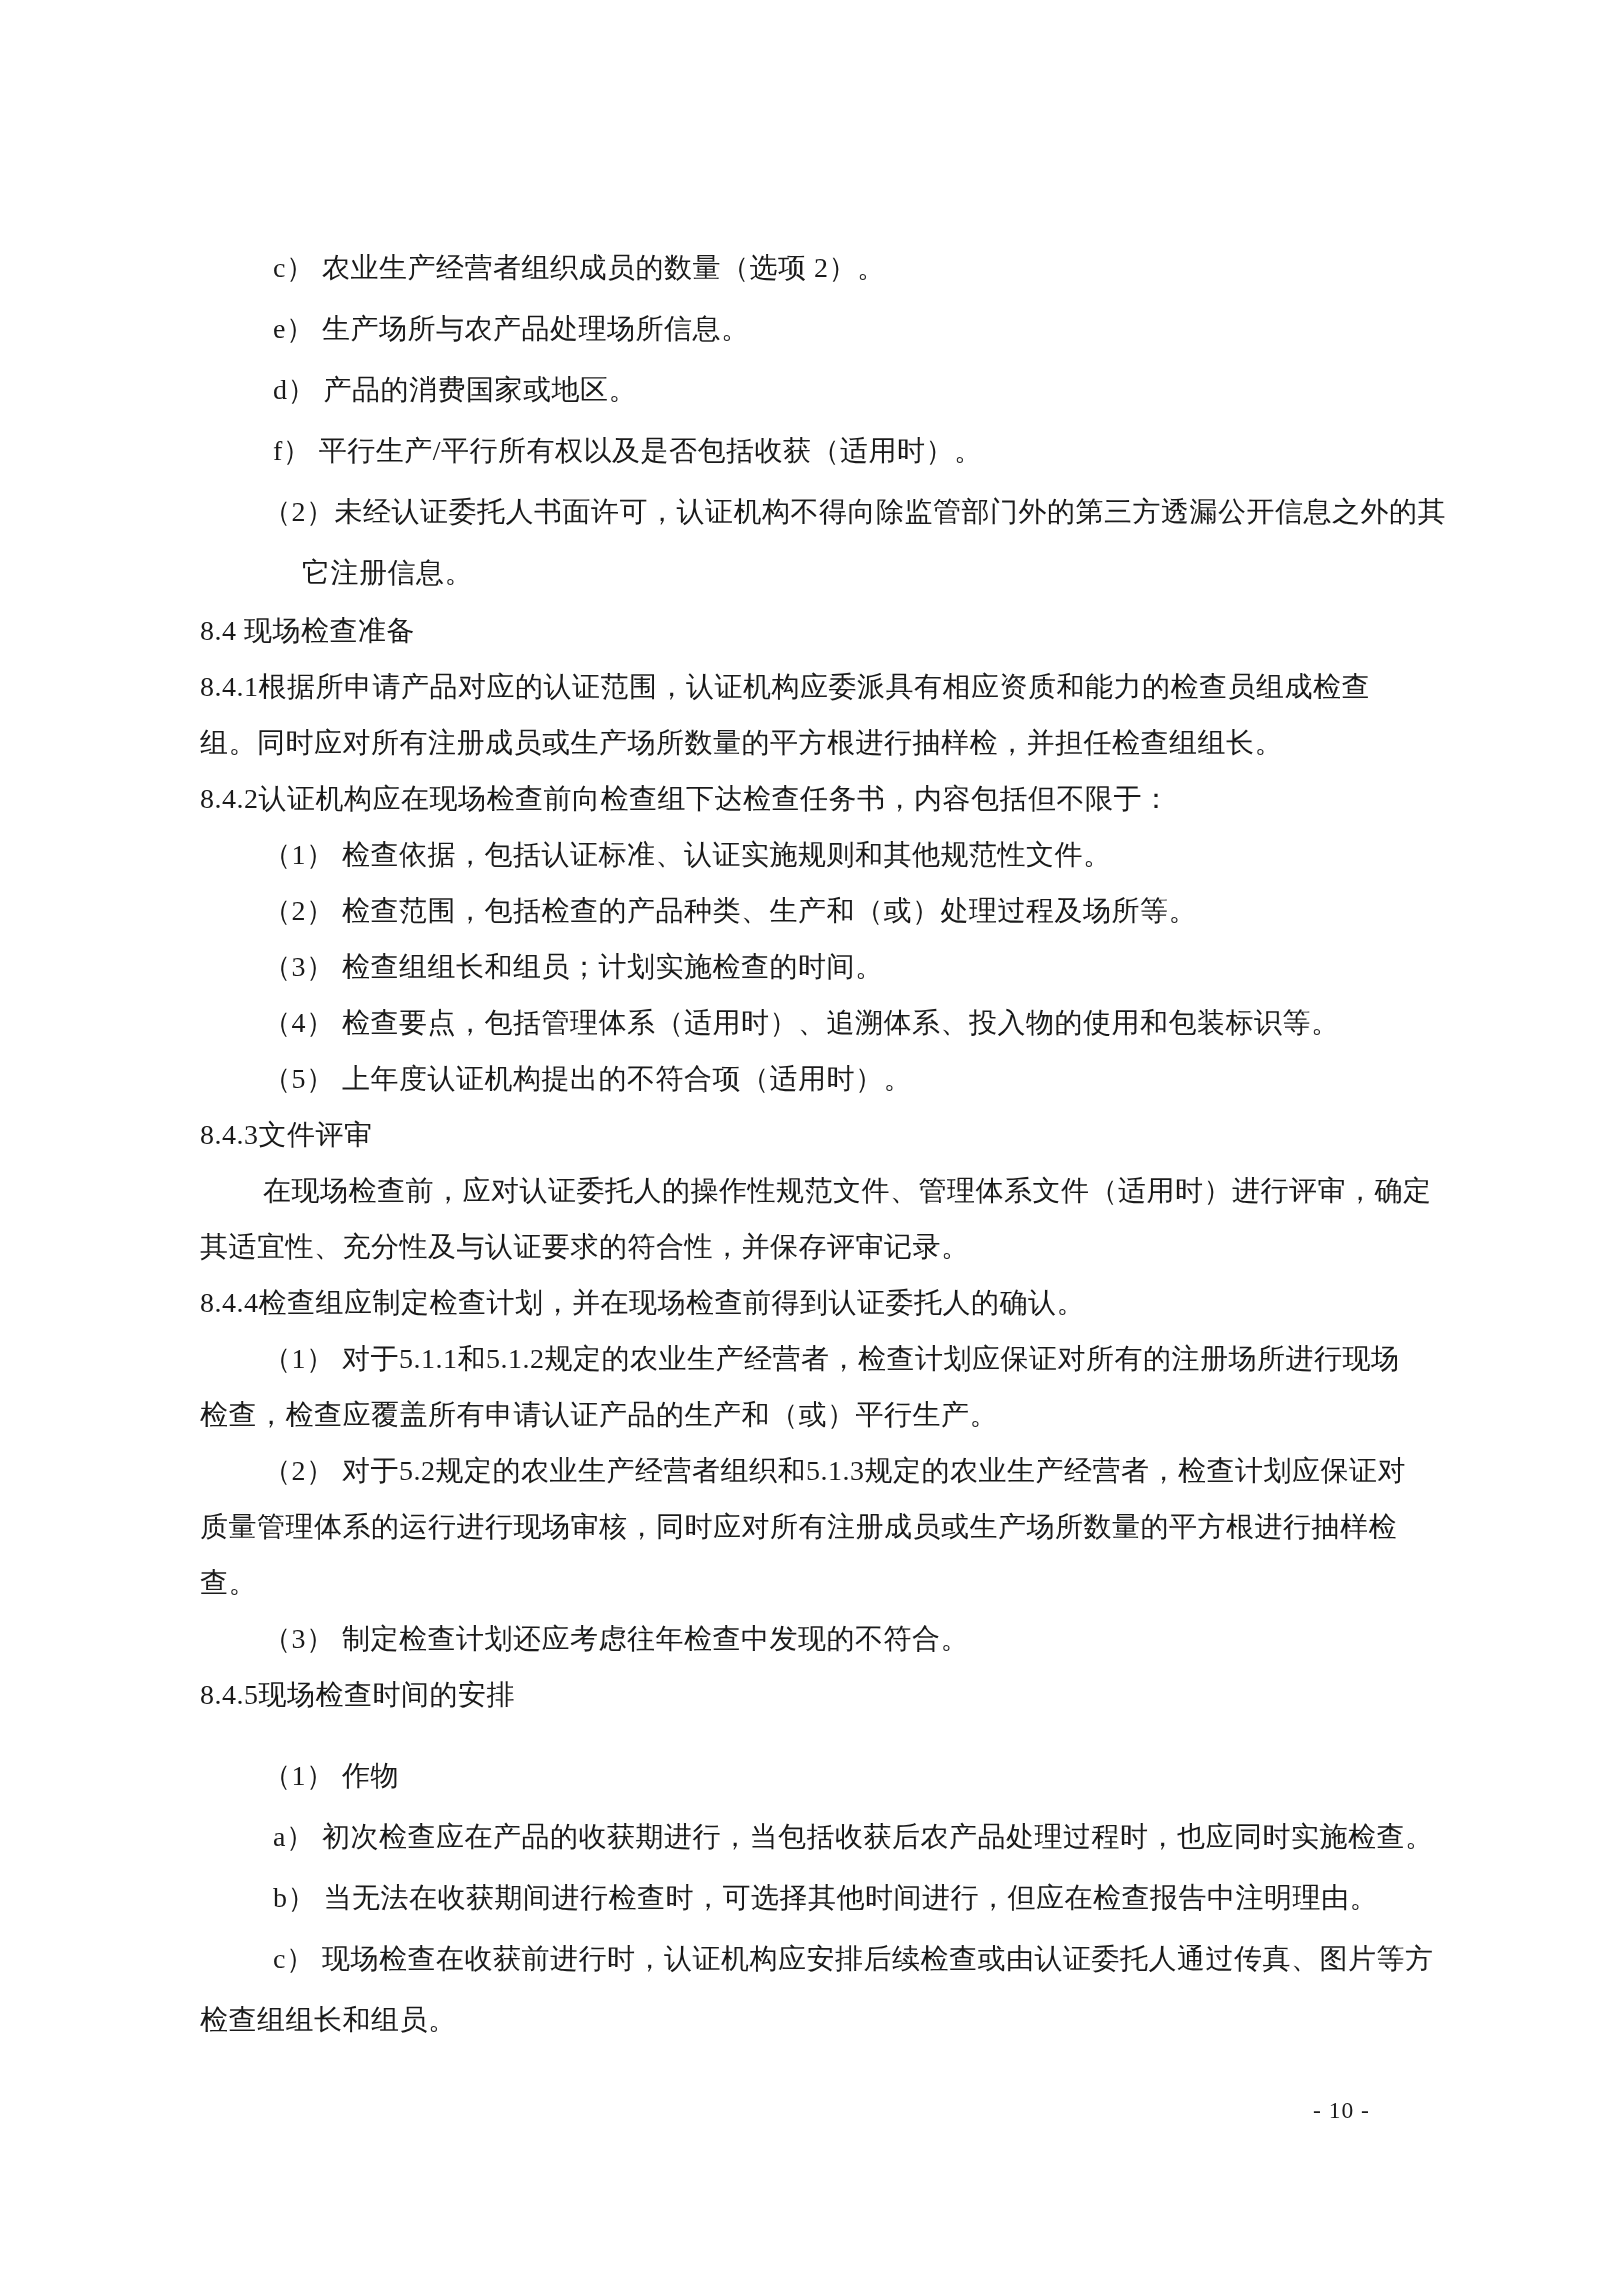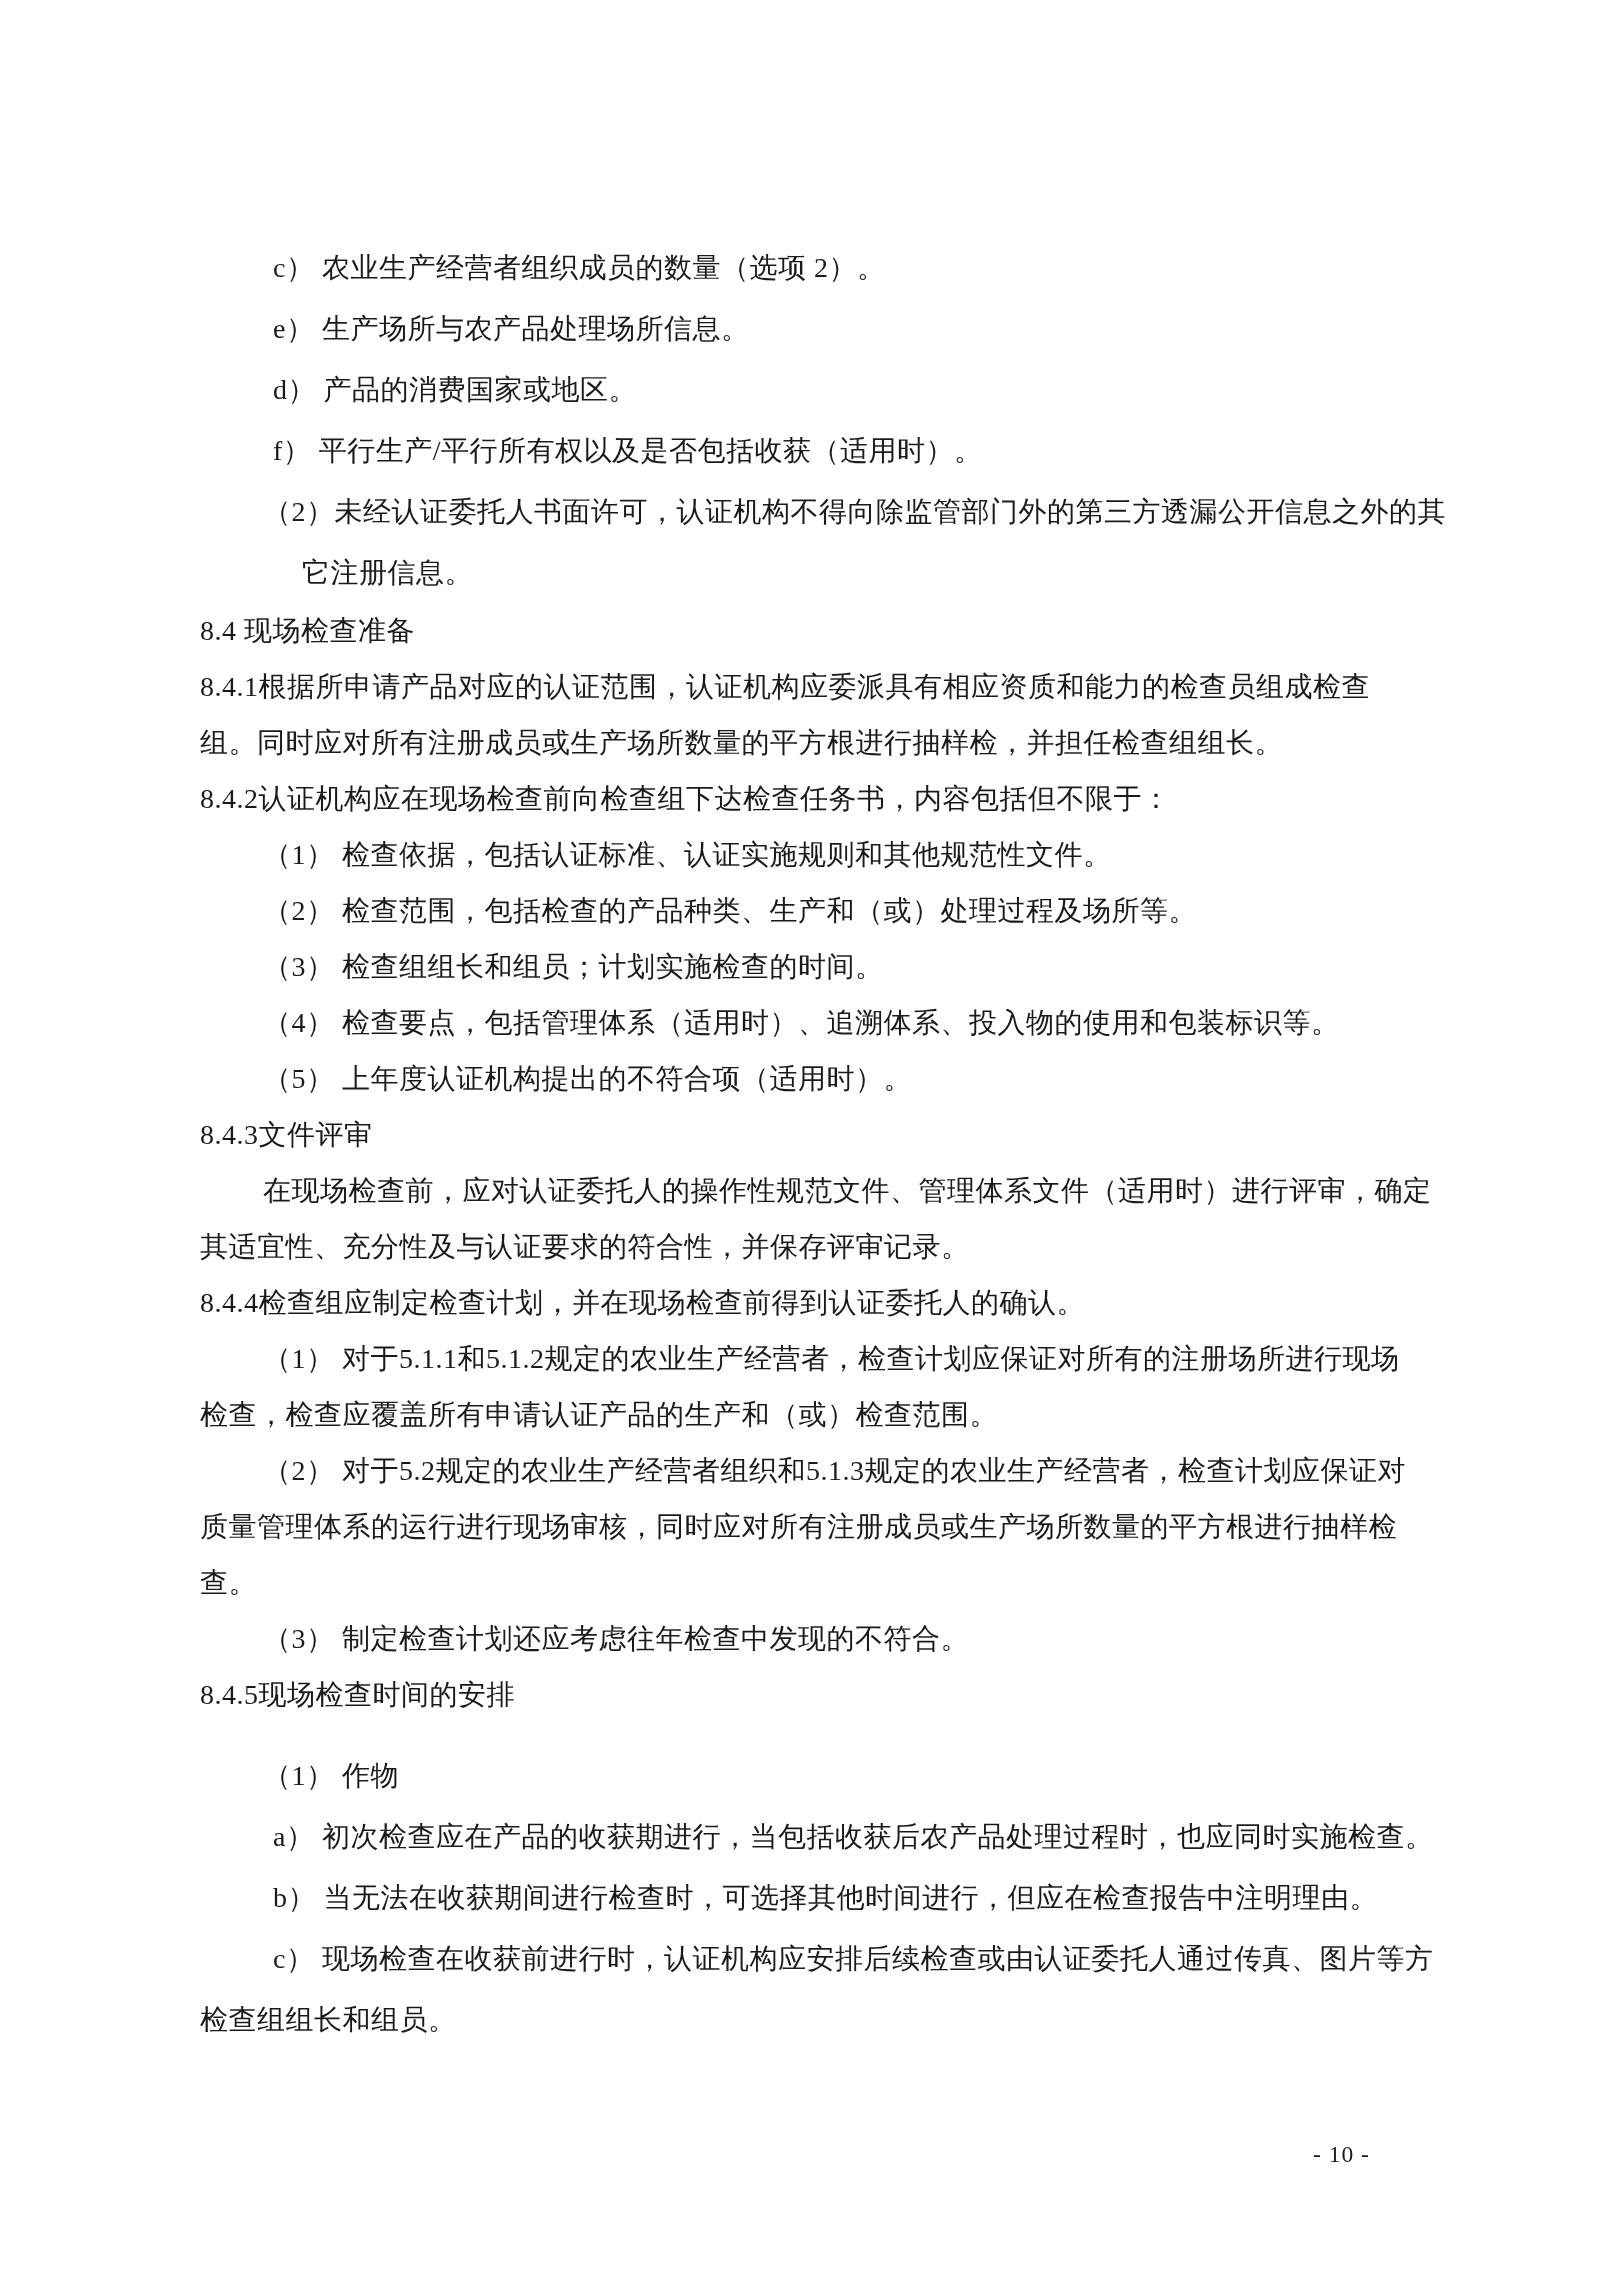--- a/index.html
+++ b/index.html
@@ -33,21 +33,20 @@
   .ind-cont2{padding-left:102px;}
   .gap-before{margin-top:21.6px;}
   .footer{
     position:absolute;
     left:1313px;
     top:2096px;
     font-size:23.5px;
     line-height:29px;
     color:#1a1a1a;
     letter-spacing:1px;
-    margin-top:44px;
   }
 </style>
 </head>
 <body>
 
 <div class="page">
   <div class="content" id="doc-body">
       <section class="blk-intro">
         <div class="line ind-letter">c） 农业生产经营者组织成员的数量（选项 2）。</div>
         <div class="line ind-letter">e） 生产场所与农产品处理场所信息。</div>
@@ -64,21 +63,21 @@
         <div class="line ind-num">（1） 检查依据，包括认证标准、认证实施规则和其他规范性文件。</div>
         <div class="line ind-num">（2） 检查范围，包括检查的产品种类、生产和（或）处理过程及场所等。</div>
         <div class="line ind-num">（3） 检查组组长和组员；计划实施检查的时间。</div>
         <div class="line ind-num">（4） 检查要点，包括管理体系（适用时）、追溯体系、投入物的使用和包装标识等。</div>
         <div class="line ind-num">（5） 上年度认证机构提出的不符合项（适用时）。</div>
         <div class="line ind-none">8.4.3文件评审</div>
         <div class="line ind-num">在现场检查前，应对认证委托人的操作性规范文件、管理体系文件（适用时）进行评审，确定</div>
         <div class="line ind-none">其适宜性、充分性及与认证要求的符合性，并保存评审记录。</div>
         <div class="line ind-none">8.4.4检查组应制定检查计划，并在现场检查前得到认证委托人的确认。</div>
         <div class="line ind-num">（1） 对于5.1.1和5.1.2规定的农业生产经营者，检查计划应保证对所有的注册场所进行现场</div>
-        <div class="line ind-none">检查，检查应覆盖所有申请认证产品的生产和（或）检查范围。</div>
+        <div class="line ind-none">检查，检查应覆盖所有申请认证产品的生产和（或）平行生产。</div>
         <div class="line ind-num">（2） 对于5.2规定的农业生产经营者组织和5.1.3规定的农业生产经营者，检查计划应保证对</div>
         <div class="line ind-none">质量管理体系的运行进行现场审核，同时应对所有注册成员或生产场所数量的平方根进行抽样检</div>
         <div class="line ind-none">查。</div>
         <div class="line ind-num">（3） 制定检查计划还应考虑往年检查中发现的不符合。</div>
         <div class="line ind-none">8.4.5现场检查时间的安排</div>
       </section>
       <section class="blk-outro">
         <div class="line ind-num gap-before">（1） 作物</div>
         <div class="line ind-letter">a） 初次检查应在产品的收获期进行，当包括收获后农产品处理过程时，也应同时实施检查。</div>
         <div class="line ind-letter">b） 当无法在收获期间进行检查时，可选择其他时间进行，但应在检查报告中注明理由。</div>

